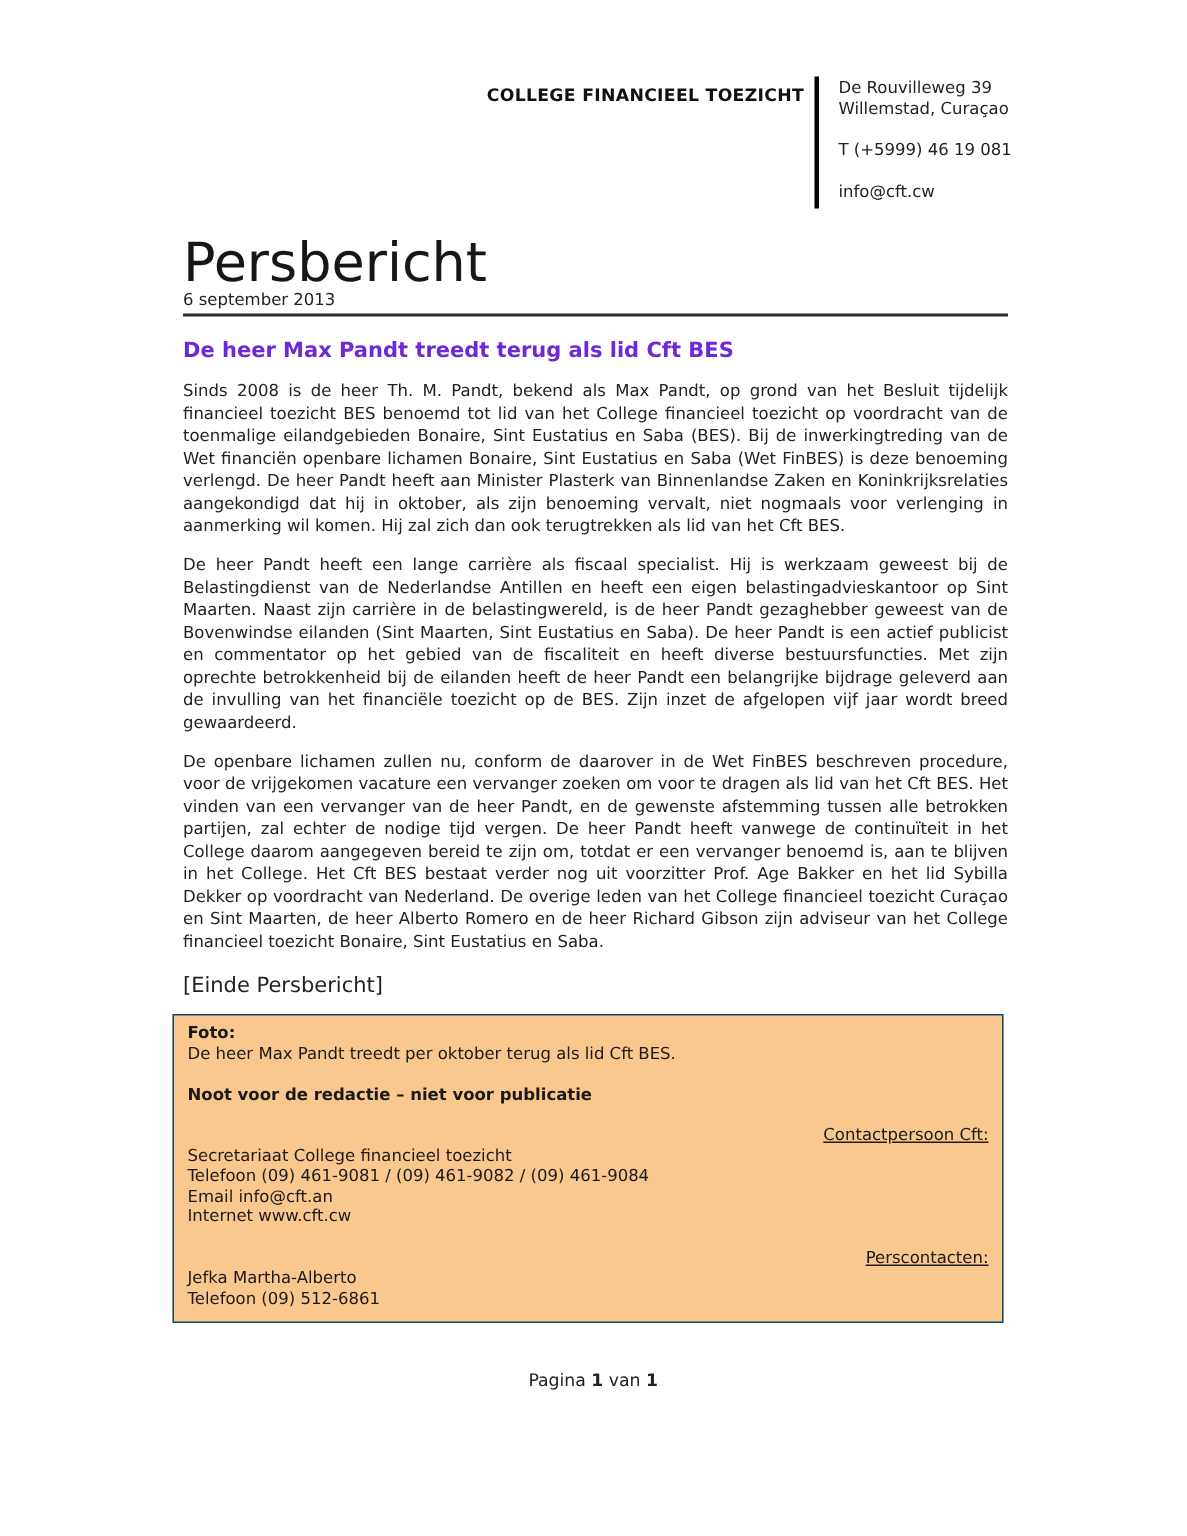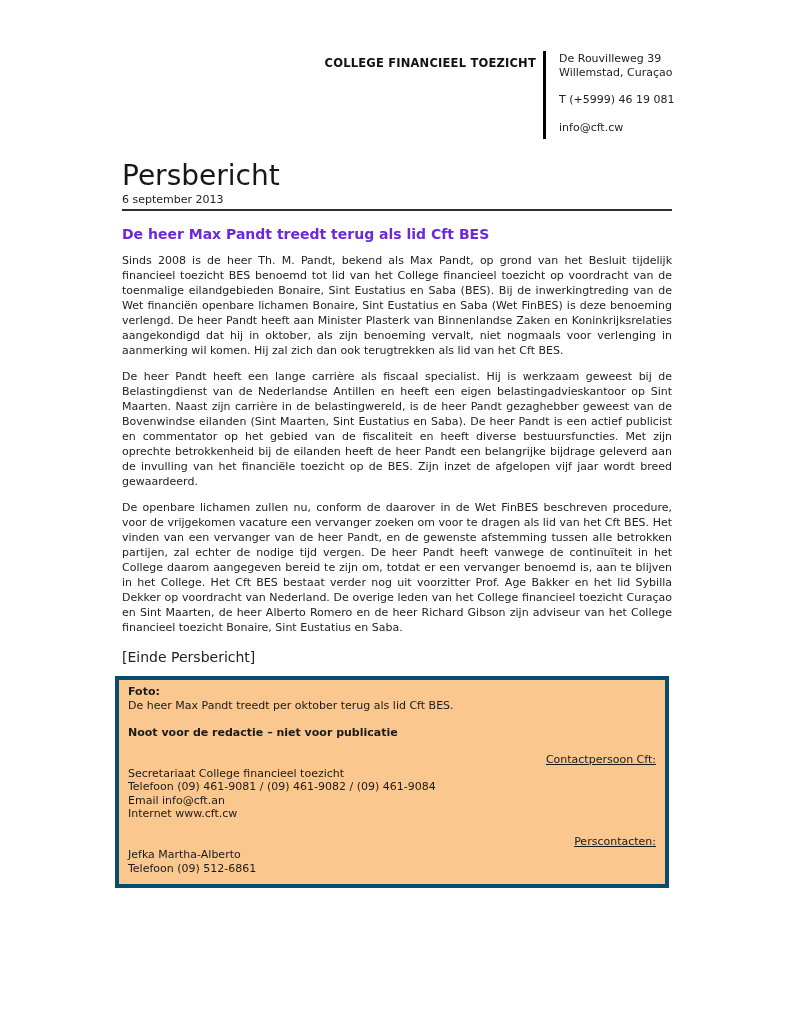--- a/index.html
+++ b/index.html
@@ -30,31 +30,31 @@
     position:absolute; top:56px; left:240px; width:296px; text-align:right;
     font-weight:bold; font-size:11.5px; letter-spacing:.2px; color:#111;
   }
   .vbar { position:absolute; left:543px; top:51px; width:3px; height:88px; background:#000; }
   .addr { position:absolute; left:559px; top:52px; font-size:11px; line-height:14px; color:#222; }
   .addr-phone { margin-top:13px; }
   .addr-email { margin-top:14px; }
 
   
   .main { position:absolute; left:122px; top:160px; width:550px; }
-  .title { font-size:28px; line-height:31px; font-weight:400; color:#171717; }
+  .title { font-size:36px; line-height:31px; font-weight:400; color:#171717; }
   .date  { font-size:11px; margin-top:2px; color:#222; }
   .rule  { border-bottom:2px solid #2e2e2e; margin-top:3px; }
   .headline { font-size:14px; font-weight:bold; margin-top:15px; color:#6d28d9; }
   .para { font-size:11px; line-height:15px; text-align:justify; margin-top:11px; color:#222; }
   .end-note { font-size:14px; margin-top:14px; color:#222; }
 
   
   .editor-box {
     margin-top:11px; margin-left:-7px; width:554px;
-    background:#FAC78E; border:4px solid #0c4a6e;
+    background:#FAC78E; border:1px solid #0c4a6e;
     padding:5px 9px 9px 9px;
     font-size:11px; line-height:13.6px; color:#1a1a1a;
   }
   .box-bold { font-weight:bold; }
   .box-gap  { margin-top:13.6px; }
   .box-underline { text-decoration:underline;text-align:right; }
 
   
   .footer {
     position:absolute; top:913px; left:0; width:791px;
@@ -96,14 +96,20 @@
       <div>Secretariaat College financieel toezicht</div>
       <div>Telefoon (09) 461-9081 / (09) 461-9082 / (09) 461-9084</div>
       <div>Email info@cft.an</div>
       <div>Internet www.cft.cw</div>
       <div class="box-underline box-gap">Perscontacten:</div>
       <div>Jefka Martha-Alberto</div>
       <div>Telefoon (09) 512-6861</div>
     </div>
   </div>
 
+  <div class="footer">
+    <span>Pagina</span>
+    <b>1</b>
+    <span>van</span>
+    <b>1</b>
+  </div>
 
 </div>
 
 </body></html>

